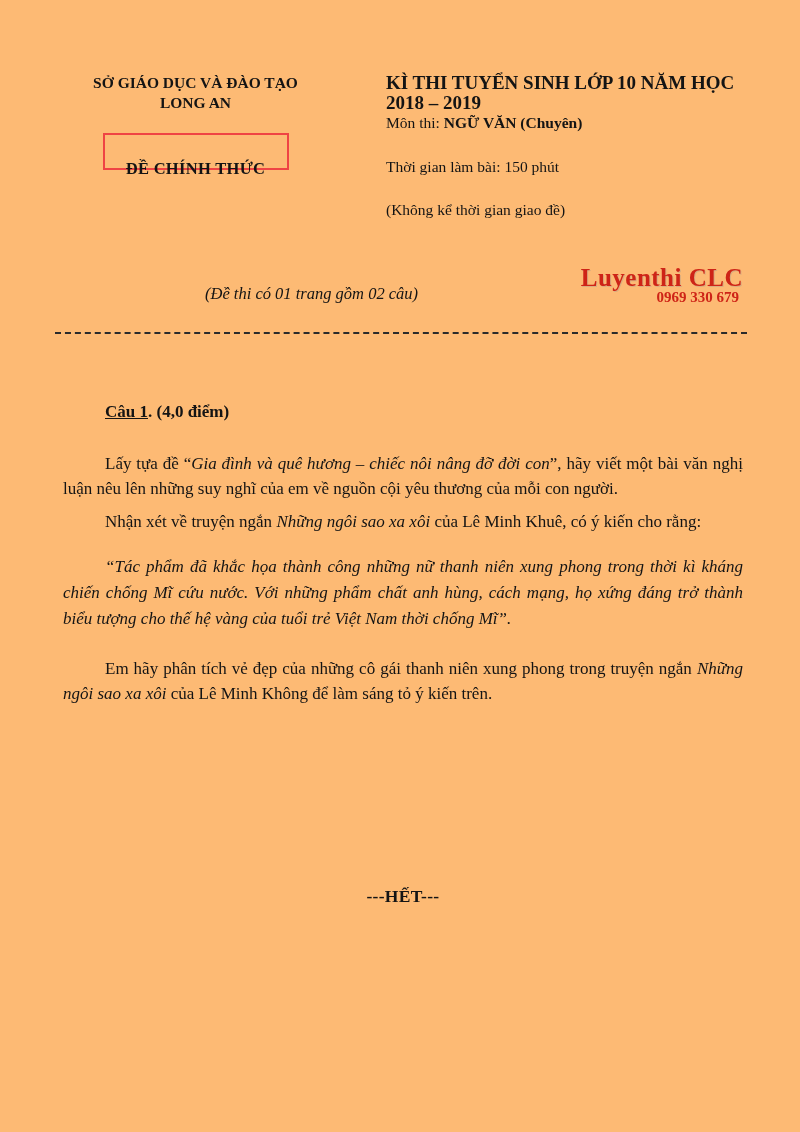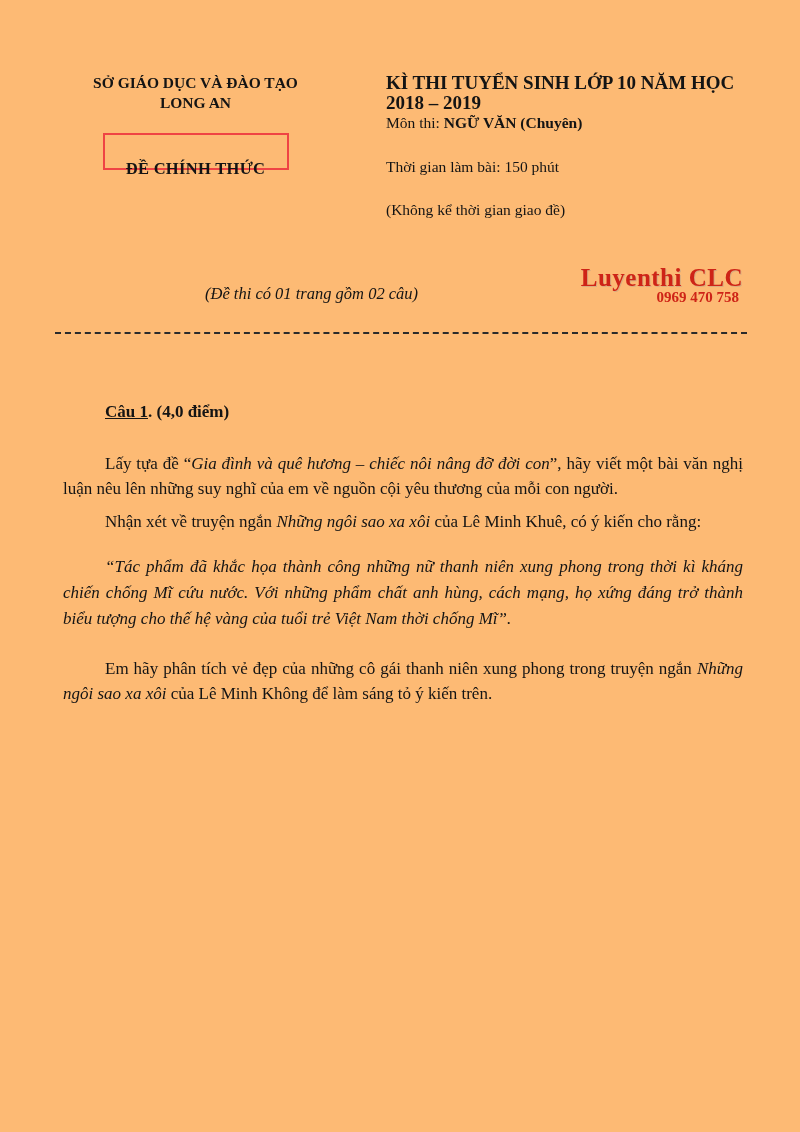--- a/index.html
+++ b/index.html
@@ -62,31 +62,32 @@
       <div><span>Môn thi: </span><span class="bold-part">NGỮ VĂN (Chuyên)</span></div>
       <div class="duration-line">Thời gian làm bài: 150 phút</div>
       <div class="duration-note">(Không kể thời gian giao đề)</div>
     </div>
   </div>
 
   <div class="meta-row">
     <div class="page-note">(Đề thi có 01 trang gồm 02 câu)</div>
     <div class="logo" style="color: rgb(206, 36, 23);">
       <div class="logo-name">Luyenthi CLC</div>
-      <div class="logo-phone">0969 470 758</div>
+      <div class="logo-phone">0969 330 679</div>
     </div>
   </div>
 
   <div class="divider"></div>
 
   <div>
     <div class="q-heading q1"><span class="underline">Câu 1</span><span>. (4,0 điểm)</span></div>
     <p class="body-para"><span>Lấy tựa đề “</span><span class="italic">Gia đình và quê hương – chiếc nôi nâng đỡ đời con</span><span>”, hãy viết một bài văn nghị luận nêu lên những suy nghĩ của em về nguồn cội yêu thương của mỗi con người.</span></p>
   </div>
 
   <div>
     <p class="body-para intro-para"><span>Nhận xét về truyện ngắn </span><span class="italic">Những ngôi sao xa xôi</span><span> của Lê Minh Khuê, có ý kiến cho rằng:</span></p>
     <p class="body-para quote-para">“Tác phẩm đã khắc họa thành công những nữ thanh niên xung phong trong thời kì kháng chiến chống Mĩ cứu nước. Với những phẩm chất anh hùng, cách mạng, họ xứng đáng trở thành biểu tượng cho thế hệ vàng của tuổi trẻ Việt Nam thời chống Mĩ”.</p>
     <p class="body-para task-para"><span>Em hãy phân tích vẻ đẹp của những cô gái thanh niên xung phong trong truyện ngắn </span><span class="italic">Những ngôi sao xa xôi</span><span> của Lê Minh Không để làm sáng tỏ ý kiến trên.</span></p>
   </div>
 
+  <div class="footer">---HẾT---</div>
 
 </div>
 
 </body></html>

